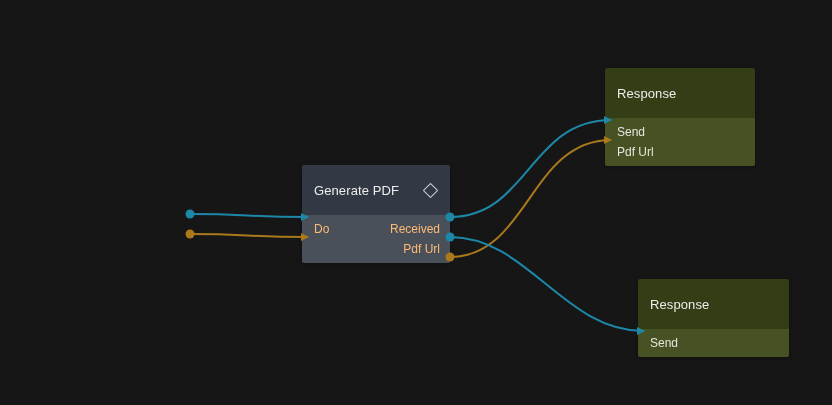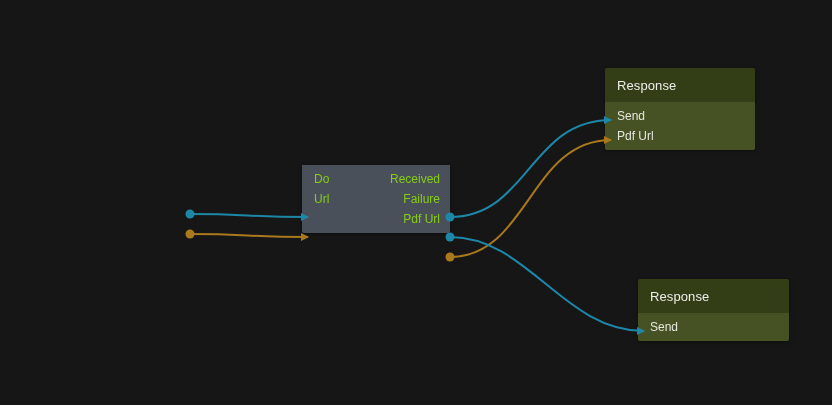--- a/index.html
+++ b/index.html
@@ -9,36 +9,36 @@
     font-family:"Liberation Sans", sans-serif;
     -webkit-font-smoothing:antialiased;
   }
   #canvas { position:absolute; inset:0; }
 
   .node {
     position:absolute; border-radius:2px; overflow:visible;
     color:#e8ebe5; box-shadow:0 1px 4px rgba(0,0,0,0.35);
   }
   .node-header {
-    height:34px; display:flex; align-items:center; justify-content:space-between;
+    height:50px; display:flex; align-items:center; justify-content:space-between;
     padding:0 12px; font-size:13px; letter-spacing:0.1px;
     border-radius:2px 2px 0 0; color:#eceee9;
   }
   .node-body { padding:4px 0; border-radius:0 0 2px 2px; }
   .port-row { height:20px; display:flex; align-items:center; font-size:12px; color:#e2e6dc; }
   .port-row .spacer { flex:1; }
 
   
   .olive .node-header { background:#333e17; }
   .olive .node-body   { background:#475224; }
 
   
   .slate .node-header { background:#333845; }
   .slate .node-body   { background:#4a505a; color:#e6e8ec; }
-  .slate .port-row    { color:#84cc16; }
+  .slate .port-row    { color:#fdba74; }
 
   .out-label { text-align:right; padding-right:10px; width:100%; }
   .in-label  { padding-left:12px; }
   .dual .in-label { padding-left:12px; }
   .dual .out-label { width:auto; padding-right:10px; }
 
   #node-request          { left:40px;  top:162px; width:150px; }
   #node-generate-pdf     { left:302px; top:165px; width:148px; }
   #node-response-top     { left:605px; top:68px;  width:150px; }
   #node-response-bottom  { left:638px; top:279px; width:151px; }
@@ -52,30 +52,29 @@
   #wires { position:absolute; left:0; top:0; pointer-events:none; z-index:5; }
   .wire { fill:none; stroke-width:2; }
 </style>
 </head>
 <body>
 
 <div id="canvas">
 
 
   <div class="node slate" id="node-generate-pdf">
+    <div class="node-header">
+      <span>Generate PDF</span>
+      <span class="diamond-icon"></span>
+    </div>
     <div class="node-body">
       <div class="port-row dual">
         <span class="in-label">Do</span>
         <span class="spacer"></span>
         <span class="out-label">Received</span>
-      </div>
-      <div class="port-row dual">
-        <span class="in-label">Url</span>
-        <span class="spacer"></span>
-        <span class="out-label">Failure</span>
       </div>
       <div class="port-row dual">
         <span class="spacer"></span>
         <span class="out-label">Pdf Url</span>
       </div>
     </div>
   </div>
 
   <div class="node olive" id="node-response-top">
     <div class="node-header">

